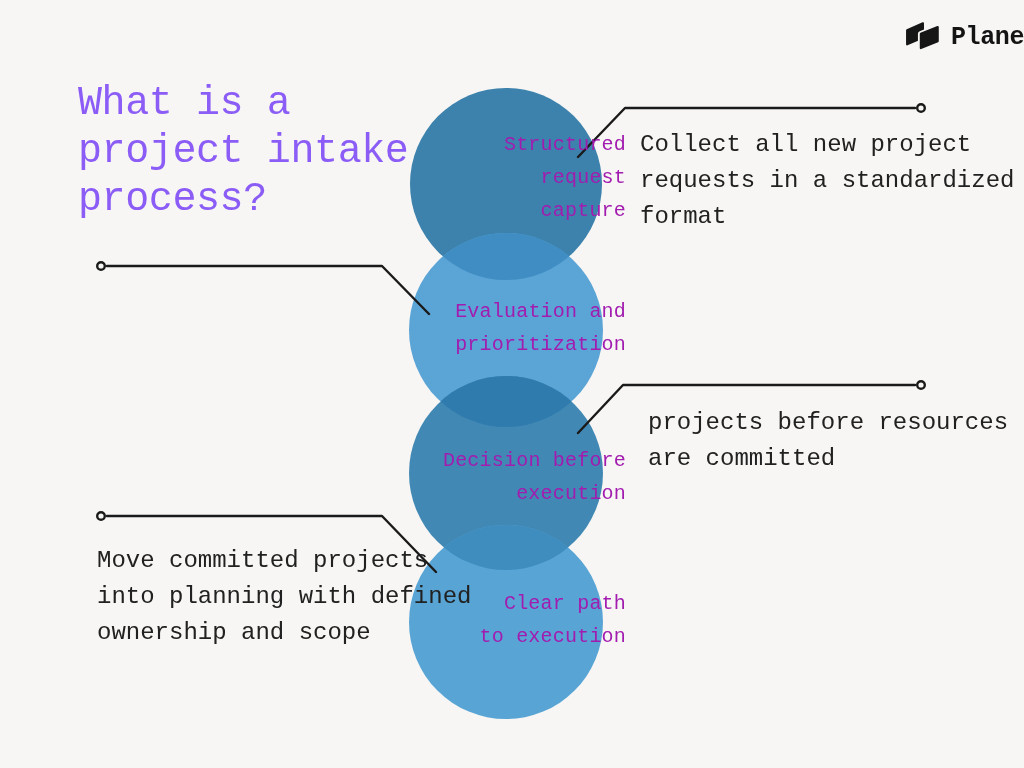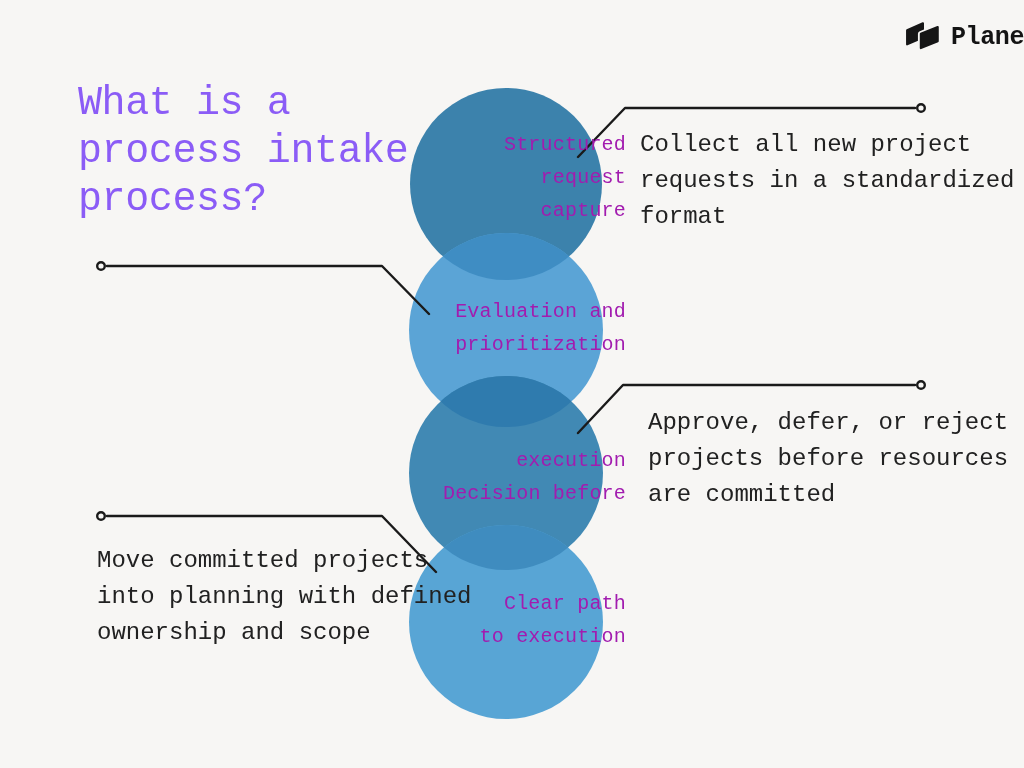--- a/index.html
+++ b/index.html
@@ -113,54 +113,53 @@
     <svg width="38" height="30" viewBox="0 0 36 28" xmlns="http://www.w3.org/2000/svg">
       <polygon points="2,7.5 17,1 17,14.5 2,21" fill="#161616" stroke="#161616" stroke-width="2" stroke-linejoin="round"></polygon>
       <polygon points="15,11 31,4.5 31,18 15,24.5" fill="#F7F6F4" stroke="#F7F6F4" stroke-width="5.5" stroke-linejoin="round"></polygon>
       <polygon points="15,11 31,4.5 31,18 15,24.5" fill="#161616" stroke="#161616" stroke-width="2" stroke-linejoin="round"></polygon>
     </svg>
     <span class="logo-word">Plane</span>
   </div>
 
   <div class="page-title">
     <div class="nowrap">What is a</div>
-    <div class="nowrap">process intake</div>
+    <div class="nowrap">project intake</div>
     <div class="nowrap">process?</div>
   </div>
 
   <div class="circle-label label-1">
     <div>Structured</div>
     <div>request</div>
     <div>capture</div>
   </div>
 
   <div class="circle-label label-2">
     <div>Evaluation and</div>
     <div>prioritization</div>
   </div>
 
   <div class="circle-label label-3">
+    <div>Decision before</div>
     <div>execution</div>
-    <div>Decision before</div>
   </div>
 
   <div class="circle-label label-4">
     <div>Clear path</div>
     <div>to execution</div>
   </div>
 
   <div class="callout callout-r1">
     <div>Collect all new project</div>
     <div>requests in a standardized</div>
     <div>format</div>
   </div>
 
 
   <div class="callout callout-r2">
-    <div>Approve, defer, or reject</div>
     <div>projects before resources</div>
     <div>are committed</div>
   </div>
 
   <div class="callout callout-l2">
     <div>Move committed projects</div>
     <div>into planning with defined</div>
     <div>ownership and scope</div>
   </div>
 

